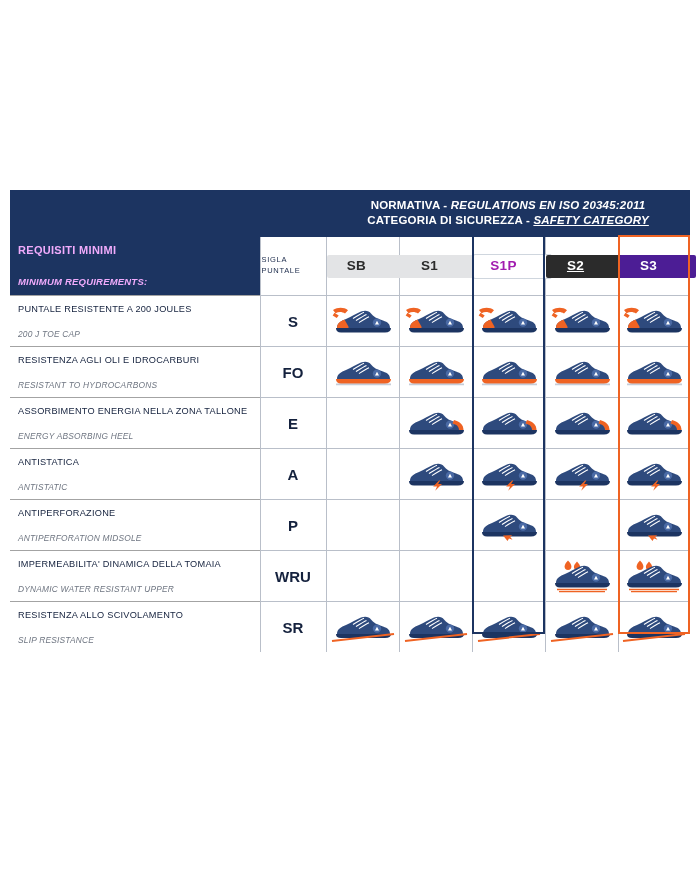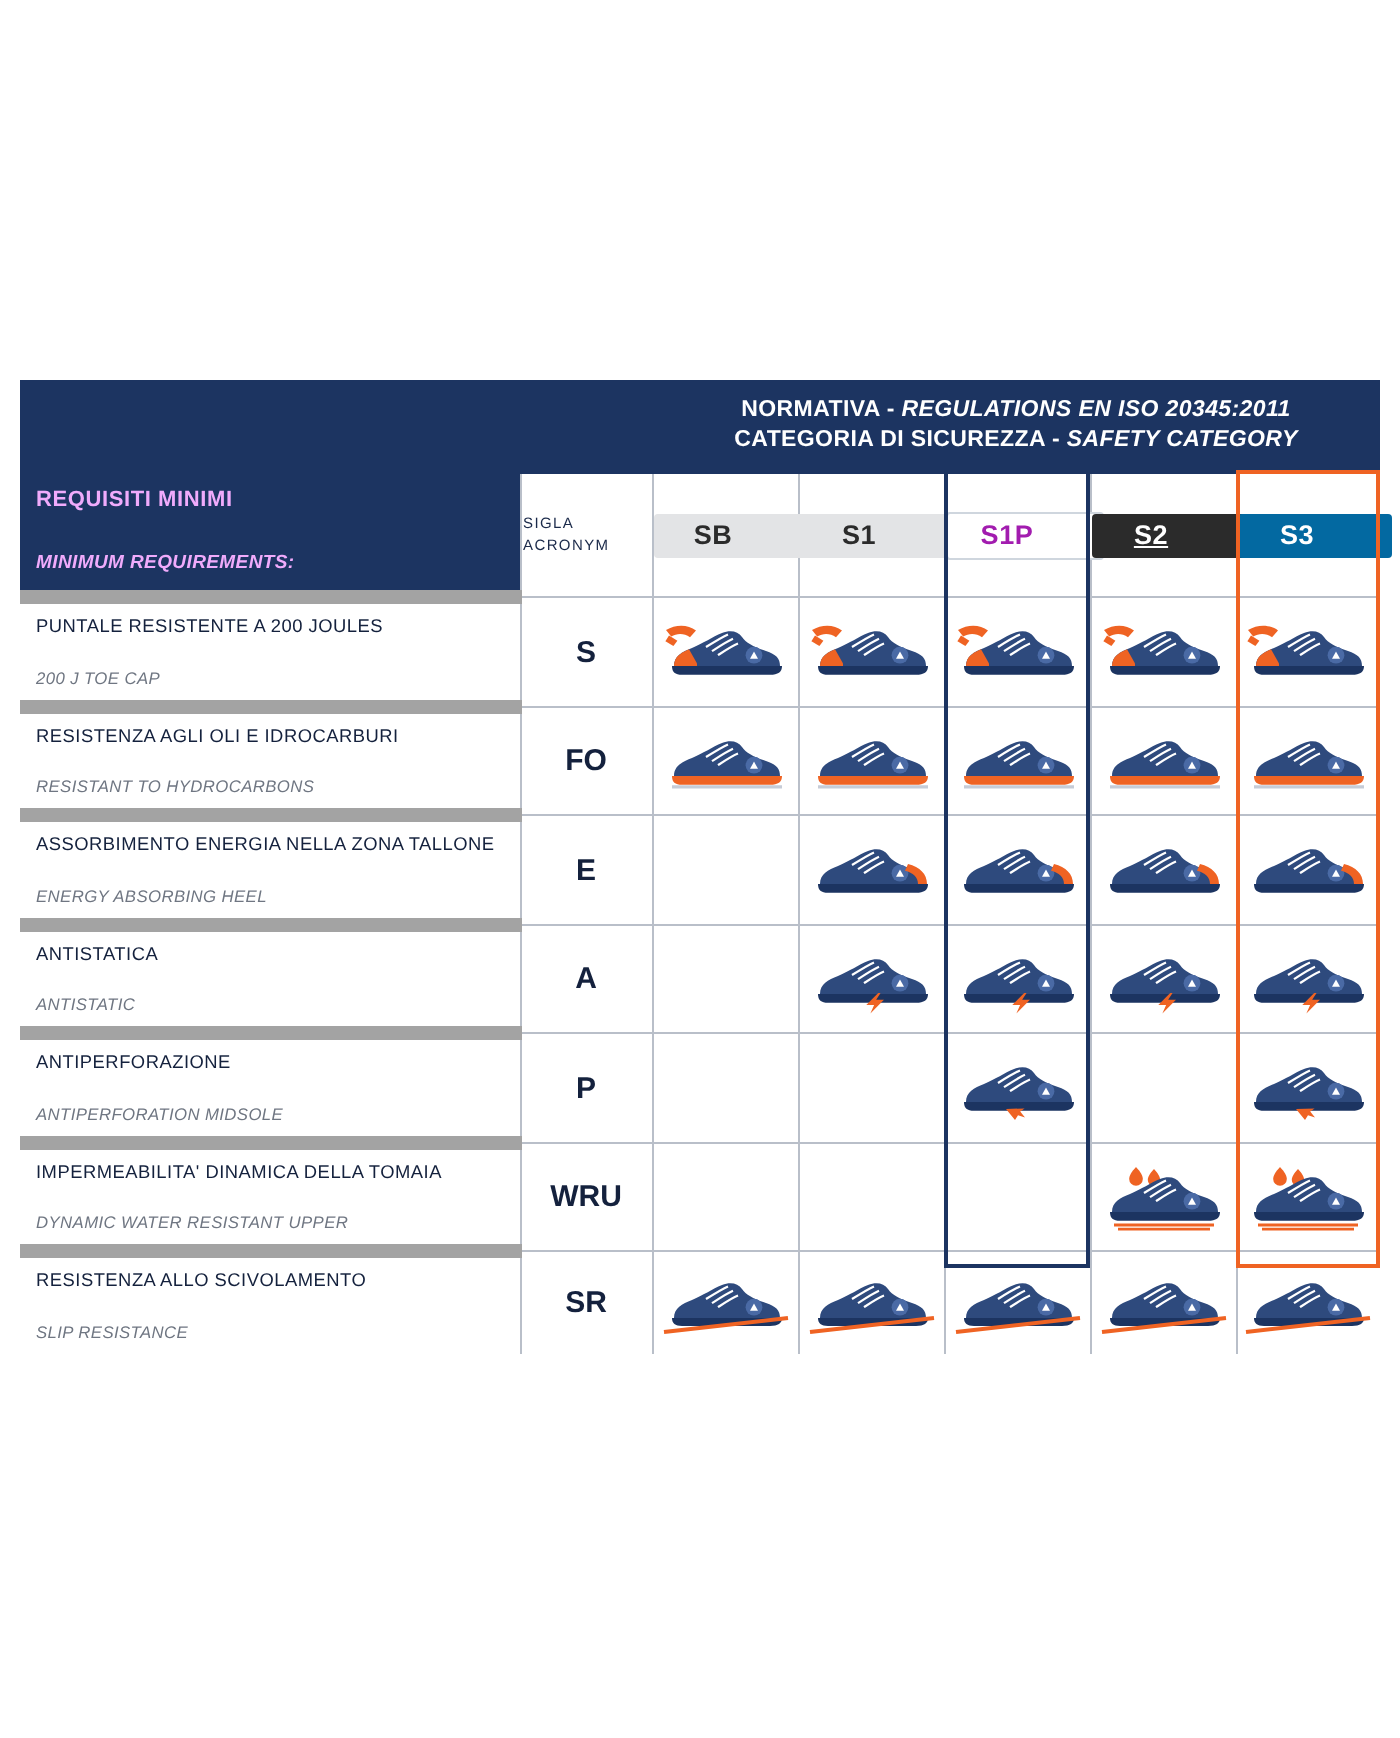--- a/index.html
+++ b/index.html
@@ -43,20 +43,21 @@
   .band .l1 em {
     font-style: italic;
   }
   .band .l2 {
     font-size: 11.5px;
     font-weight: bold;
     letter-spacing: .2px;
   }
   .band .l2 em {
     font-style: italic;
+    text-decoration: underline;
   }
   .bandleft {
     background: #1c3461;
   }
   
   .reqhead {
     background: #1c3461;
     color: #f0abfc;
     text-align: left;
     padding: 7px 8px 8px 8px;
@@ -97,25 +98,25 @@
     padding: 3px 25px 4px 8px;
     font-size: 13.5px;
     font-weight: bold;
     letter-spacing: .3px;
     border-radius: 2px;
     line-height: 1.15;
   }
   .chip-grey { background: #e3e4e6; color: #2b2b2b; }
   .chip-dark { background: #2b2b2b; color: #ffffff; text-decoration: underline; }
   .chip-blue { background: #ffffff; color: #a21caf; border: 1px solid #cfd6de; }
-  .chip-orange { background: #0369a1; color: #ffffff; }
+  .chip-orange { background: #4c1d95; color: #ffffff; }
 
   
   td.req {
-    border-top: 7px solid #a3a3a3;
+    border-top: 1px solid #a3a3a3;
     border-right: 1px solid #b9bfc9;
     padding: 6px 8px;
     vertical-align: middle;
   }
   td.req .t1 {
     font-size: 9.2px;
     letter-spacing: .25px;
     color: #14213d;
     text-transform: uppercase;
     line-height: 1.25;
@@ -187,21 +188,21 @@
       </td>
     </tr>
 
     <tr>
       <td class="reqhead">
         <div class="r1">REQUISITI MINIMI</div>
         <div class="r2">MINIMUM REQUIREMENTS:</div>
       </td>
       <td class="acrhead">
         <div>SIGLA</div>
-        <div>ACRONYM</div>
+        <div>PUNTALE</div>
       </td>
       <td class="cathead">
         <span class="chip chip-grey">SB</span>
       </td>
       <td class="cathead">
         <span class="chip chip-grey">S1</span>
       </td>
       <td class="cathead">
         <span class="chip chip-blue">S1P</span>
       </td>

